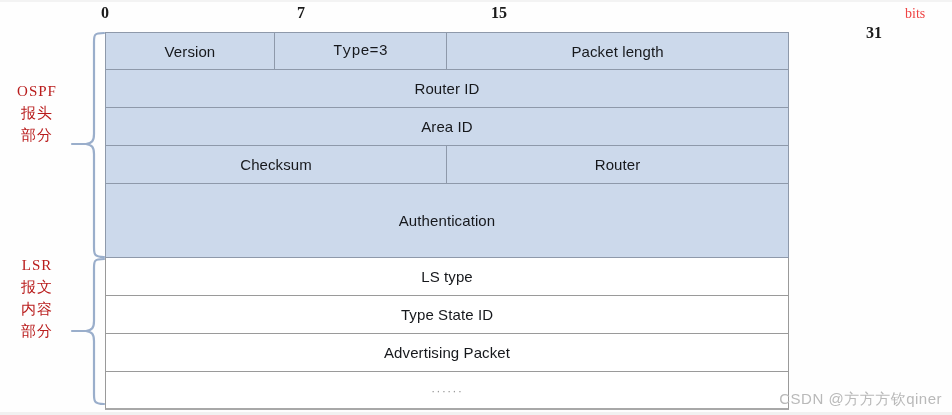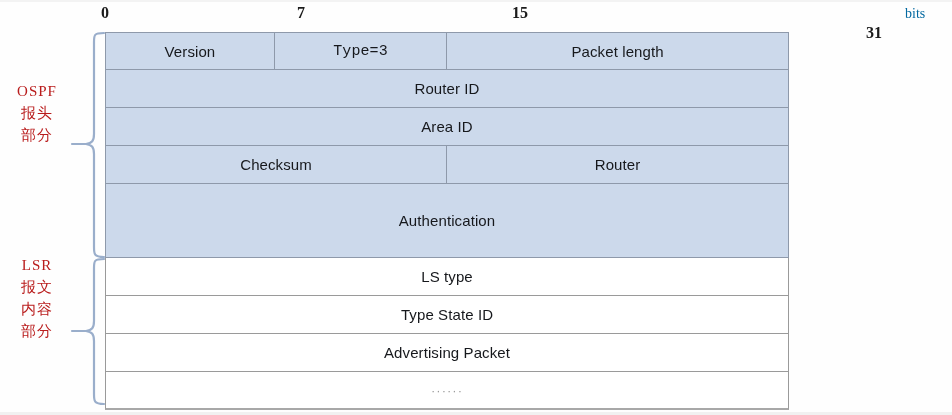--- a/index.html
+++ b/index.html
@@ -46,28 +46,28 @@
     top: 3px;
     font-size: 16px;
     color: #1b1b1b;
     font-family: "Liberation Serif", serif;
     font-weight: 700;
     line-height: 20px;
     white-space: nowrap;
   }
   .ruler-tick.t0  { left: 101px; }
   .ruler-tick.t7  { left: 297px; }
-  .ruler-tick.t15 { left: 512px; }
+  .ruler-tick.t15 { left: 491px; }
   .ruler-tick.t31 { left: 866px; margin-top: 20px; }
   .ruler-unit {
     position: absolute;
     top: 5px;
     left: 905px;
     font-size: 14px;
-    color: #0369a1;
+    color: #ef4444;
     font-family: "Liberation Serif", serif;
     line-height: 18px;
     white-space: nowrap;
   }
 
   
   .packet {
     position: absolute;
     left: 105px;
     top: 32px;
@@ -224,15 +224,16 @@
     <div class="prow plain" id="row-advertising-router">
       <div class="pcell full">Advertising Packet</div>
     </div>
 
     <div class="prow plain last" id="row-ellipsis">
       <div class="pcell full dots">······</div>
     </div>
 
   </div>
 
+  <div class="watermark">CSDN @方方方钦qiner</div>
 
   <div class="edge-bottom"></div>
 </div>
 
 </body></html>

